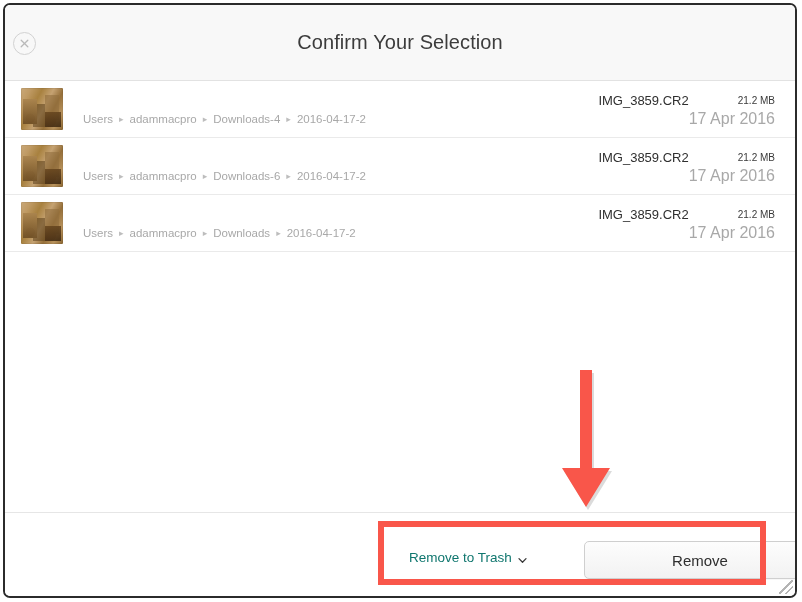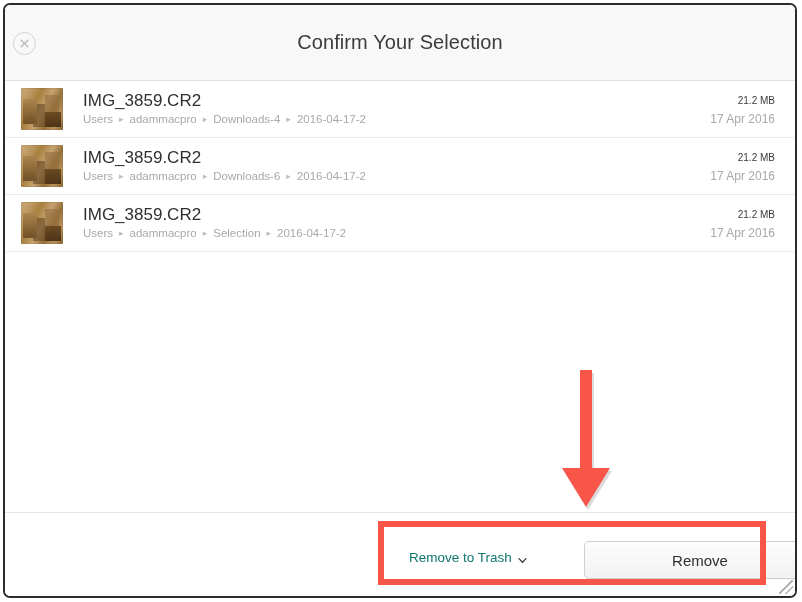--- a/index.html
+++ b/index.html
@@ -119,24 +119,25 @@
     width: 40%;
     height: 36%;
     background: linear-gradient(170deg, rgba(104,70,30,.85), rgba(64,42,18,.9));
   }
   .file-meta {
     flex: 1 1 auto;
     padding-left: 20px;
     min-width: 0;
   }
   .file-name {
-    font-size: 17px;
+    font-size: 13px;
     color: #2f2f2f;
     line-height: 17px;
     margin-bottom: 3px;
+    text-align: right;
   }
   .file-path {
     font-size: 11.5px;
     color: #a8a8a8;
     line-height: 14px;
     display: flex;
     align-items: center;
     white-space: nowrap;
   }
   .path-seg { color: #a8a8a8; }
@@ -153,21 +154,21 @@
     text-align: right;
     padding-right: 6px;
   }
   .file-size {
     font-size: 10px;
     color: #3a3a3a;
     line-height: 17px;
     margin-bottom: 3px;
   }
   .file-date {
-    font-size: 12px;
+    font-size: 16px;
     color: #a8a8a8;
     line-height: 14px;
   }
 
   
   .bottom-bar {
     position: absolute;
     left: 0;
     bottom: 0;
     width: 100%;
@@ -313,21 +314,21 @@
 
       <div class="file-row">
         <div class="thumb"></div>
         <div class="file-meta">
           <div class="file-name">IMG_3859.CR2</div>
           <div class="file-path">
             <span class="path-seg">Users</span>
             <span class="path-sep">▸</span>
             <span class="path-seg">adammacpro</span>
             <span class="path-sep">▸</span>
-            <span class="path-seg">Selection</span>
+            <span class="path-seg">Downloads</span>
             <span class="path-sep">▸</span>
             <span class="path-seg">2016-04-17-2</span>
           </div>
         </div>
         <div class="file-right">
           <div class="file-size">21.2 MB</div>
           <div class="file-date">17 Apr 2016</div>
         </div>
       </div>
 

